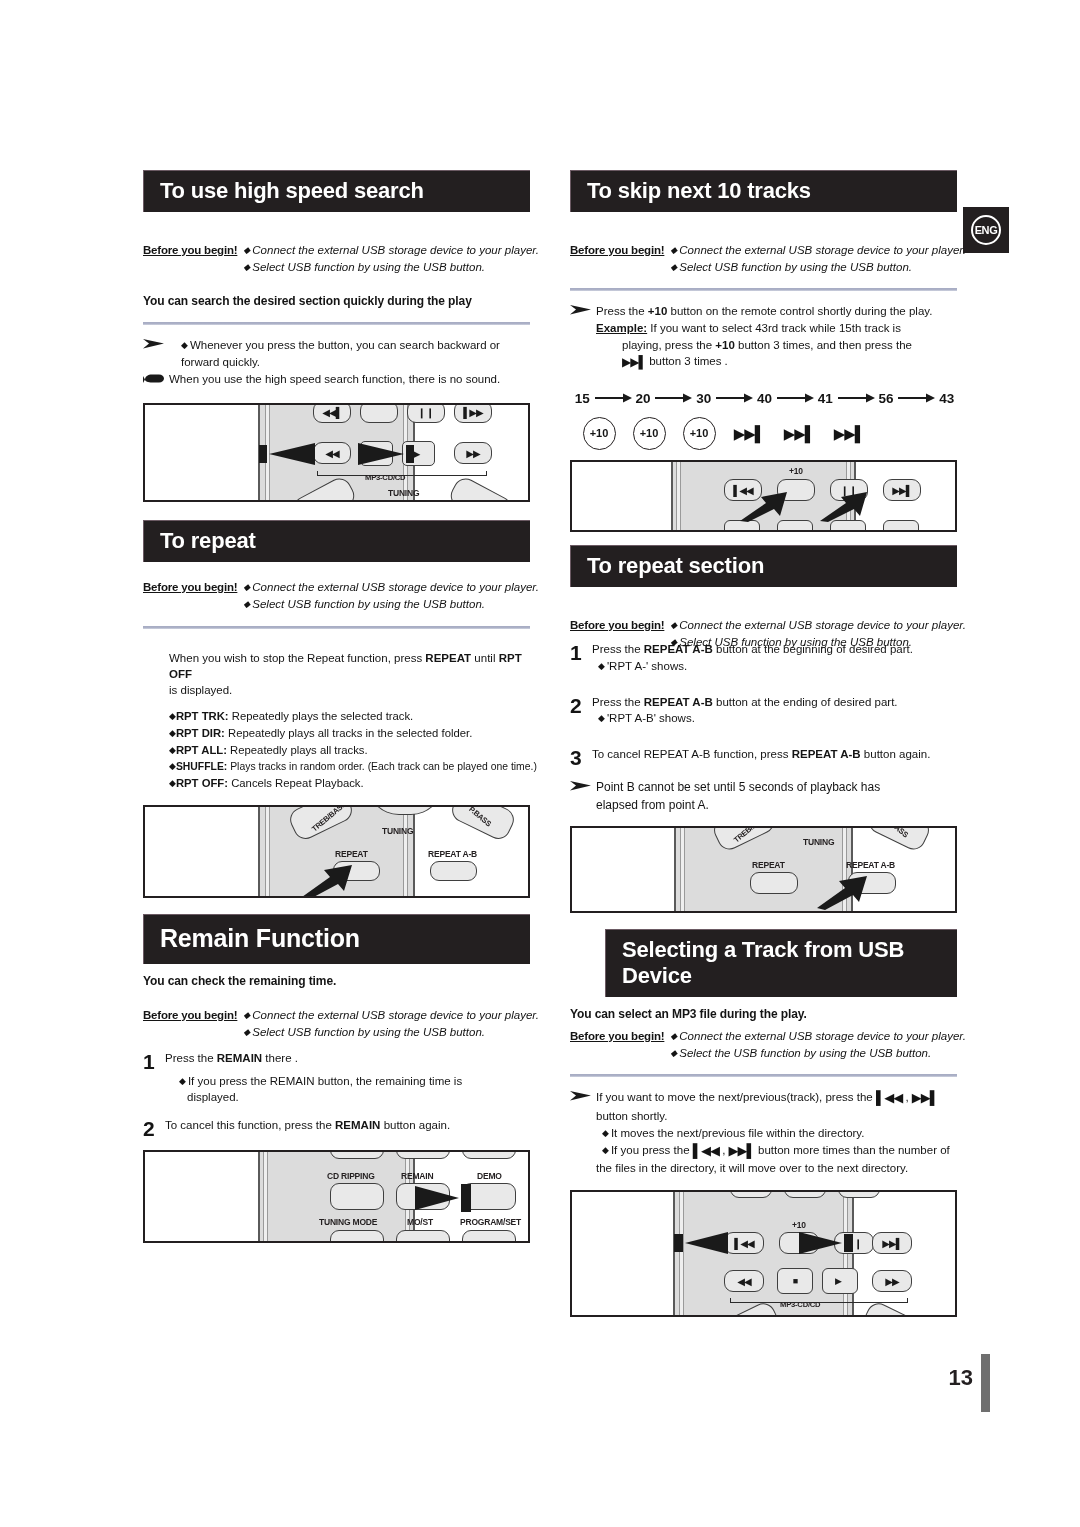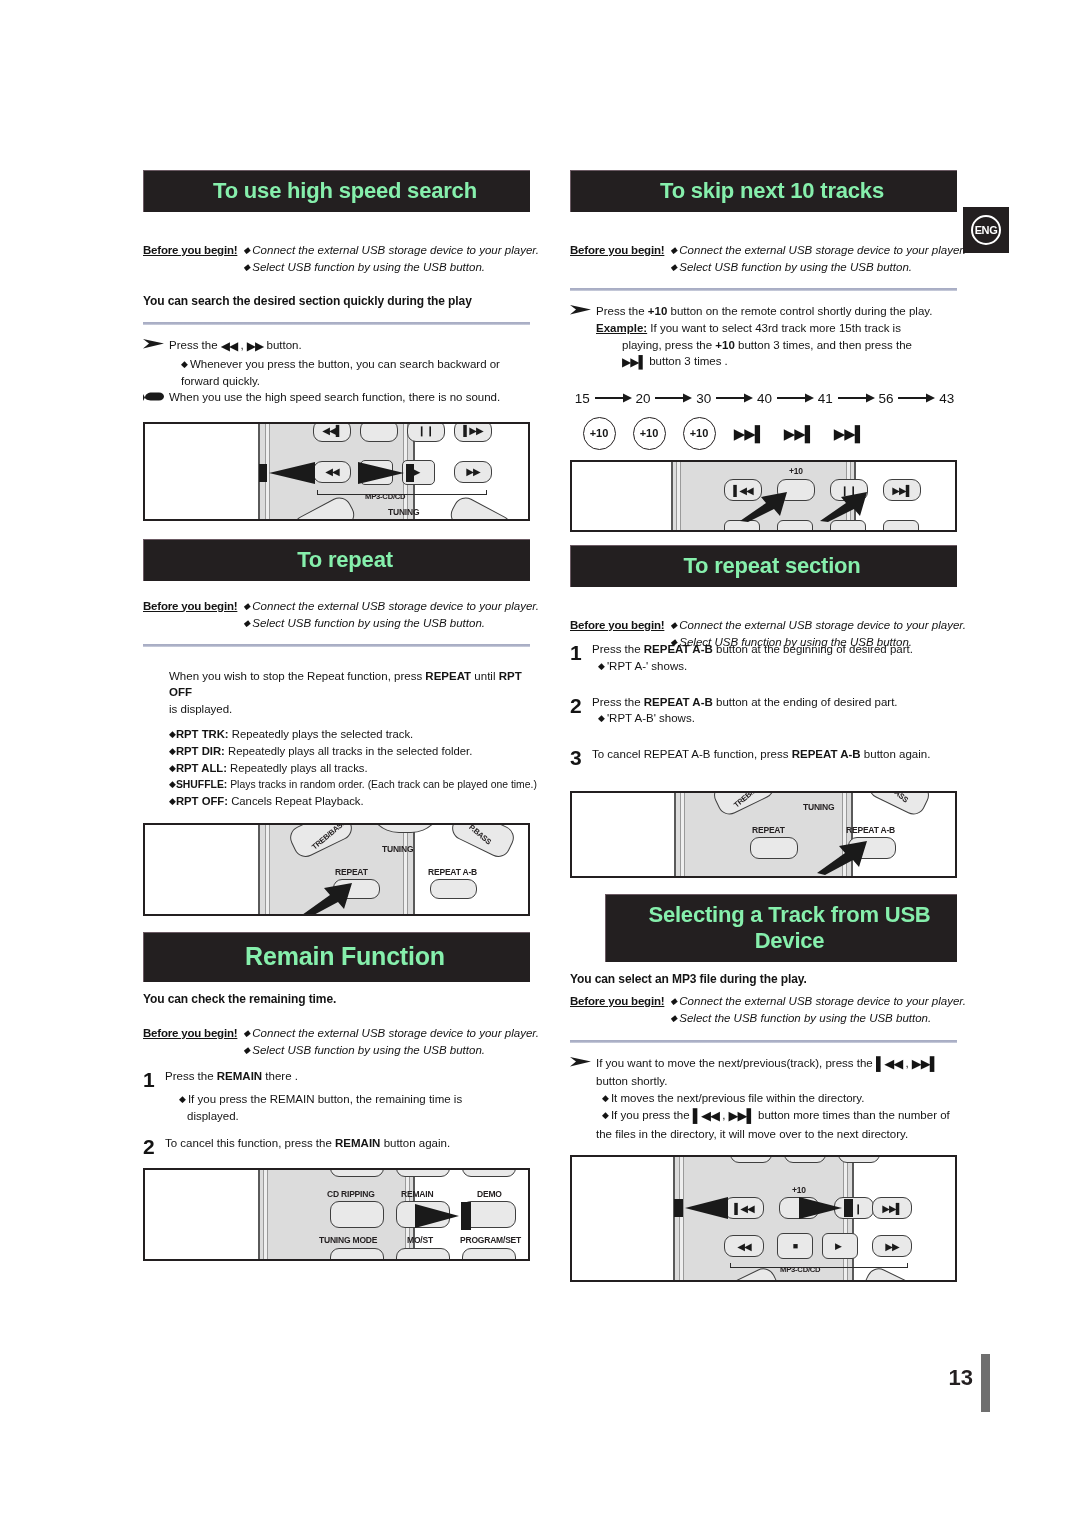--- a/index.html
+++ b/index.html
@@ -34,29 +34,28 @@
   }
 
   
   .col { position: absolute; width: 387px; }
   .col-left  { left: 143px; top: 170px; }
   .col-right { left: 570px; top: 170px; }
 
   
   .sec-head {
     background: #231f20;
-    color: #86efac;
+    color: #ffffff;
     padding: 7px 0 8px 16px;
     font-size: 22px;
     font-weight: bold;
     letter-spacing: -0.2px;
     line-height: 1.18;
     border-left: 1px solid #6b5a63;
     border-top: 1px solid #6b5a63;
-    text-align: center;
   }
   .sec-head.big { font-size: 25px; padding: 9px 0 10px 16px; }
 
   
   .block { font-size: 11.5px; line-height: 1.42; }
   .spacer-lg { height: 30px; }
   .spacer-md { height: 17px; }
   .spacer-sm { height: 9px; }
   .spacer-xs { height: 5px; }
 
@@ -109,21 +108,21 @@
   .modelist .d { font-size: 9px; vertical-align: 1px; }
 
   .chain { font-weight: bold; font-size: 12px; letter-spacing: -0.2px; }
 
   
   .tg { letter-spacing: -1px; font-size: 12px; vertical-align: -1px; }
 
   
   .seq-nums {
     display: flex; align-items: center;
-    font-size: 13.5px; font-weight: normal;
+    font-size: 13.5px; font-weight: bold;
     padding-left: 2px;
   }
   .seq-nums .n { width: 22px; text-align: center; }
   .seq-nums .ar { width: 40px; display: flex; align-items: center; }
   .seq-nums .ar svg { display: block; }
 
   .seq-btns { display: flex; align-items: center; padding-left: 4px; }
   .seq-btns .slot { width: 50px; display: flex; justify-content: center; }
   .plus10 {
     width: 33px; height: 33px; border-radius: 50%;
@@ -210,24 +209,20 @@
       <div class="spacer-md"></div>
       <div class="subhead">You can search the desired section quickly during the play</div>
       <div class="rule"></div>
       <div class="arrow-item">
         <div class="arrow-gl">
           <svg width="22" height="12" viewBox="0 0 22 12">
               <path d="M0 1 L21 5.4 L0 10.6 L6 5.6 Z" fill="#1a1a1a"></path>
             </svg>
         </div>
         <div class="arrow-body">
-          <div><span>Press the</span>
-            <span class="tg">◀◀</span> ,
-            <span class="tg">▶▶</span>
-            <span>button.</span></div>
           <div style="padding-left:12px"><span class="dia">◆</span><span>Whenever you press the button, you can search backward or forward quickly.</span></div>
         </div>
       </div>
       <div class="hand-item">
         <div class="hand-gl">
           <svg width="22" height="13" viewBox="0 0 22 13">
             <path d="M2 7.5 C2 4.5 5 2.5 9 2.5 L16 2.5 C19 2.5 21 4.5 21 6.5 C21 8.5 19 10.5 16 10.5 L9 10.5 C5 10.5 2 9.5 2 7.5 Z" fill="#1a1a1a"></path>
             <path d="M2 7.5 L0 4 L0 11 Z" fill="#1a1a1a"></path>
           </svg>
         </div>
@@ -427,21 +422,21 @@
         <div class="arrow-gl">
           <svg width="22" height="12" viewBox="0 0 22 12">
               <path d="M0 1 L21 5.4 L0 10.6 L6 5.6 Z" fill="#1a1a1a"></path>
             </svg>
         </div>
         <div class="arrow-body">
           <div><span>Press the</span>
             <b>+10</b>
             <span>button on the remote control shortly during the play.</span></div>
           <div><b style="text-decoration:underline">Example:</b>
-            <span>If you want to select 43rd track more 15th track is</span></div>
+            <span>If you want to select 43rd track while 15th track is</span></div>
           <div style="padding-left:26px"><span>playing, press the</span>
             <b>+10</b>
             <span>button 3 times, and then press the</span></div>
           <div style="padding-left:26px"><span class="tg">▶▶▌</span>
             <span>button 3 times .</span></div>
         </div>
       </div>
       <div class="spacer-md"></div>
       <div class="seq-nums">
         <div class="n">15</div>
@@ -580,20 +575,31 @@
       <div class="spacer-md"></div>
       <div class="numbered">
         <div class="num">3</div>
         <div class="num-body">
           <div><span>To cancel REPEAT A-B function, press</span>
             <b>REPEAT A-B</b>
             <span>button again.</span></div>
         </div>
       </div>
       <div class="spacer-sm"></div>
+      <div class="arrow-item">
+        <div class="arrow-gl">
+          <svg width="22" height="12" viewBox="0 0 22 12">
+              <path d="M0 1 L21 5.4 L0 10.6 L6 5.6 Z" fill="#1a1a1a"></path>
+            </svg>
+        </div>
+        <div class="arrow-body" style="font-size:12px">
+          <div>Point B cannot be set until 5 seconds of playback has</div>
+          <div>elapsed from point A.</div>
+        </div>
+      </div>
     </div>
 
     <div class="remote-box" style="height:87px; margin-top:12px;">
       <div class="remote-inner">
         <div class="rc-body" style="left:102px; right:102px;"></div>
         <div class="rc-edge" style="left:108px;"></div>
         <div class="rc-edge" style="right:108px;"></div>
 
         <div class="btn-r" style="left:142px; top:-18px; width:60px; height:32px; border-radius:12px; transform:rotate(-26deg);"></div>
         <div class="lbl lbl-sm" style="left:158px; top:-5px; transform:rotate(-40deg);">TREB/BASS</div>

